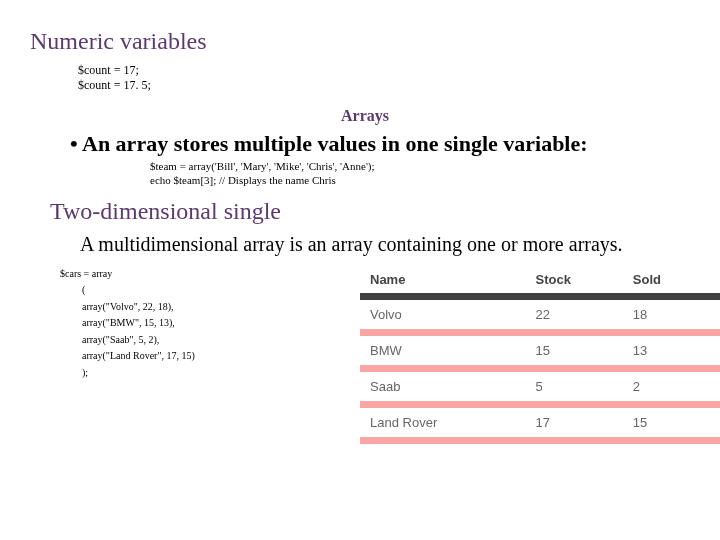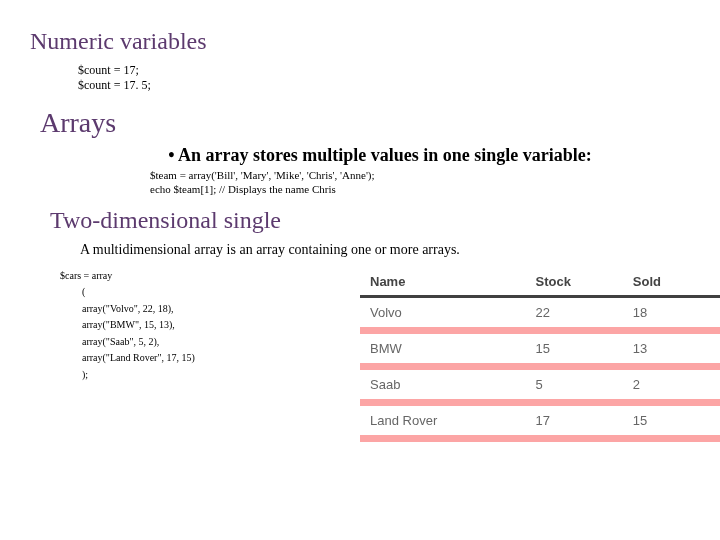--- a/index.html
+++ b/index.html
@@ -24,48 +24,48 @@
     color: #5c3a6e;
     margin: 0 0 8px 0;
     font-weight: normal;
   }
   .code-line {
     font-size: 12px;
     margin-left: 48px;
     line-height: 1.25;
   }
   .h-arrays {
-    font-size: 28px;
+    font-size: 16px;
     color: #5c3a6e;
     margin: 14px 0 6px 10px;
-    font-weight: normal;
+    font-weight: bold;
+    text-align: center;
   }
   .bullet-block {
     margin-left: 40px;
   }
   .bullet {
-    font-size: 18px;
+    font-size: 22px;
     font-weight: bold;
     margin: 2px 0;
-    text-align: center;
   }
   .sub {
     font-size: 11px;
     font-weight: normal;
     margin-left: 80px;
     line-height: 1.3;
   }
   .h-2d {
     font-size: 24px;
     color: #5c3a6e;
     margin: 10px 0 8px 20px;
     font-weight: normal;
   }
   .para {
-    font-size: 14px;
+    font-size: 20px;
     margin-left: 50px;
     margin-bottom: 10px;
   }
   .lower {
     position: relative;
     margin-left: 30px;
   }
   .cars-code {
     font-size: 10px;
     line-height: 1.65;
@@ -83,21 +83,21 @@
     border-collapse: collapse;
     width: 100%;
     font-size: 13px;
     color: #555;
   }
   th {
     text-align: left;
     font-weight: bold;
     color: #444;
     padding: 6px 10px;
-    border-bottom: 3px solid #404040;
+    border-bottom: 7px solid #404040;
   }
   td {
     padding: 7px 10px;
     border-bottom: 7px solid #fca5a5;
     color: #666;
   }
   th:first-child, td:first-child { width: 46%; }
   th:nth-child(2), td:nth-child(2) { width: 27%; }
   th:nth-child(3), td:nth-child(3) { width: 27%; }
 </style>
@@ -107,21 +107,21 @@
 <div class="slide">
 
   <div class="h-numeric">Numeric variables</div>
   <div class="code-line">$count = 17;</div>
   <div class="code-line">$count = 17. 5;</div>
 
   <div class="h-arrays">Arrays</div>
   <div class="bullet-block">
     <div class="bullet">• An array stores multiple values in one single variable:</div>
     <div class="sub">$team = array('Bill', 'Mary', 'Mike', 'Chris', 'Anne');</div>
-    <div class="sub">echo $team[1]; // Displays the name Chris</div>
+    <div class="sub">echo $team[3]; // Displays the name Chris</div>
   </div>
 
   <div class="h-2d">Two-dimensional single</div>
   <div class="para">A multidimensional array is an array containing one or more arrays.</div>
 
   <div class="lower">
     <div class="cars-code">
       <div class="first">$cars = array</div>
       <div class="indent">(</div>
       <div class="indent">array("Volvo", 22, 18),</div>

